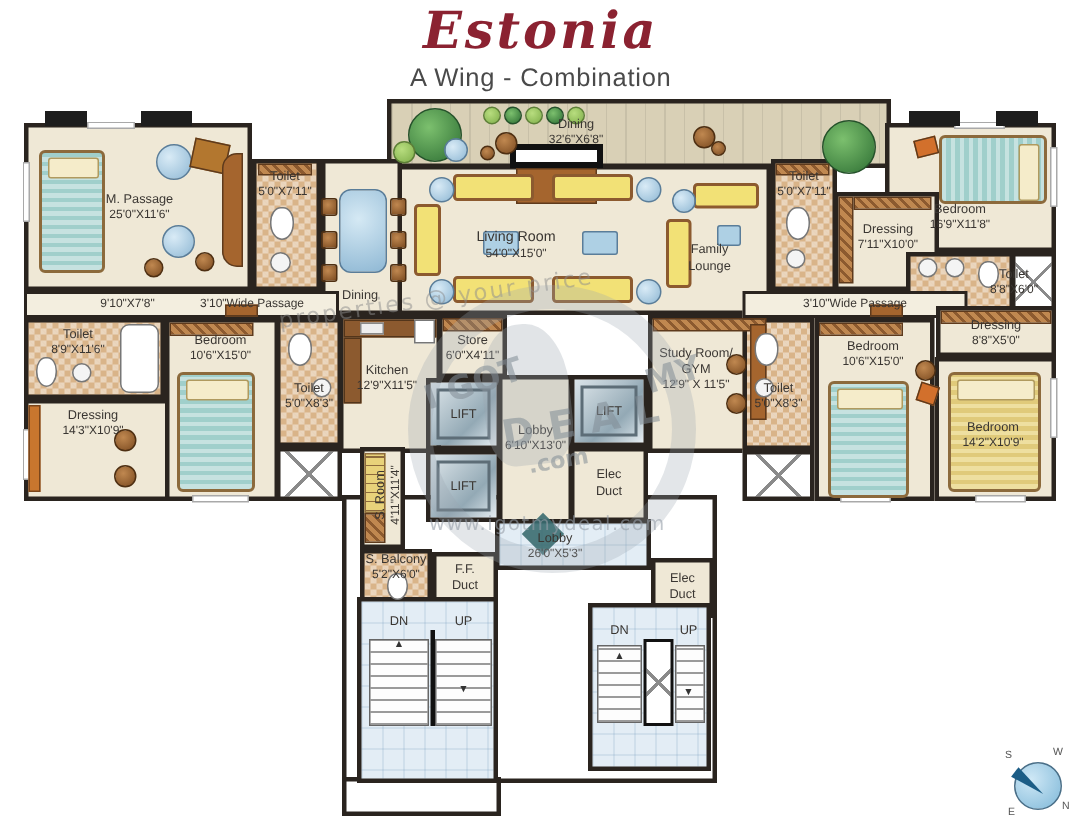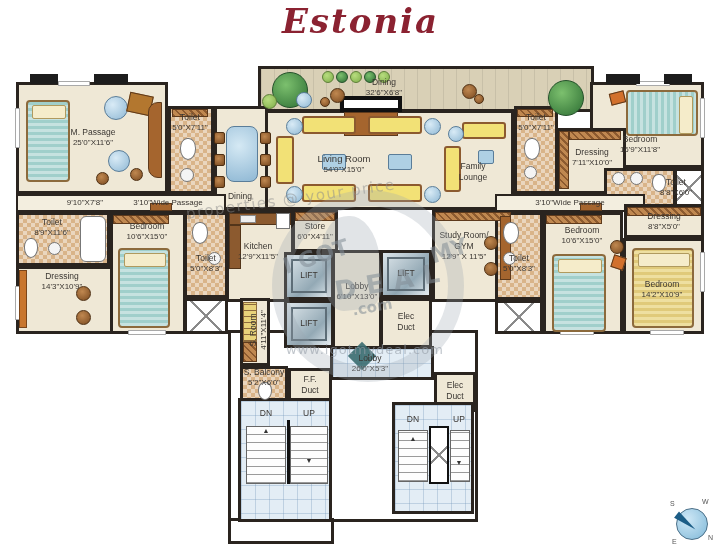--- a/index.html
+++ b/index.html
@@ -75,20 +75,21 @@
           border-left:24px solid #1c5d86;transform:rotate(38deg);}
   .arrow{position:absolute;transform:translate(-50%,-50%);font-size:7px;color:#333;z-index:30;}
 </style>
 </head>
 <body>
 
 <div class="page">
 
   <div class="hdr">
     <div class="title">Estonia</div>
+    <div class="subtitle">A Wing - Combination</div>
   </div>
 
   <div class="rm white" style="left:228px;top:330px;width:250px;height:192px"></div>
   <div class="rm white" style="left:228px;top:518px;width:106px;height:26px"></div>
 
   <div class="rm balc" style="left:258px;top:66px;width:336px;height:46px"></div>
   <div class="rm" style="left:262px;top:110px;width:252px;height:100px"></div>
   <div class="fx blkdoor" style="left:340px;top:96px;width:62px;height:16px"></div>
   <div class="fx door" style="left:344px;top:112px;width:54px;height:24px"></div>
 

